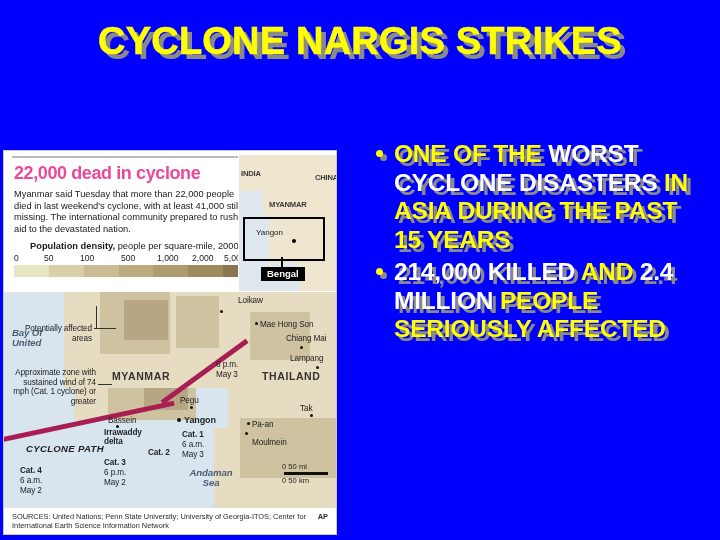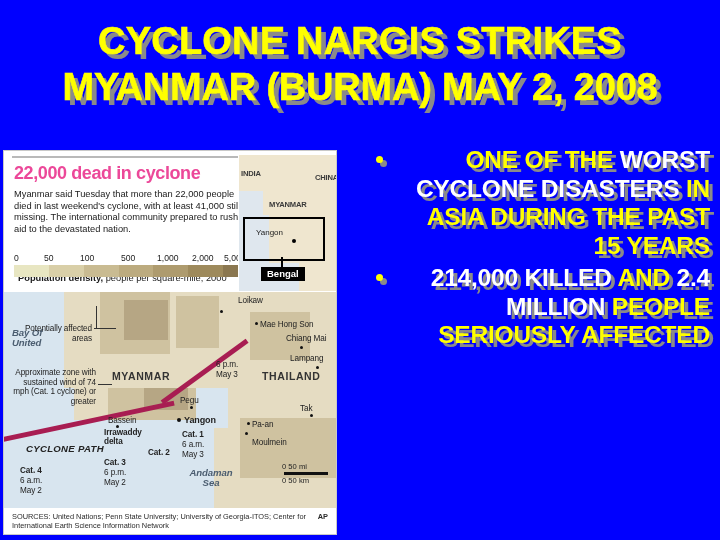--- a/index.html
+++ b/index.html
@@ -65,25 +65,24 @@
   #news-body {
     position: absolute;
     left: 10px; top: 38px;
     width: 237px;
     font-size: 9.3px;
     line-height: 11.6px;
     color: #1a1a1a;
   }
   #legend-title {
     position: absolute;
-    left: 14px; top: 90px;
+    left: 26px; top: 90px;
     width: 250px;
     font-size: 9.3px;
     color: #1a1a1a;
-    margin-top: 32px;
   }
   #legend-title b { font-weight: bold; }
   #legend-ticks {
     position: absolute;
     left: 10px; top: 102px;
     width: 244px;
     height: 12px;
     font-size: 8.6px;
     color: #222;
   }
@@ -208,23 +207,22 @@
   }
   #sources .ap {
     position: absolute;
     right: 2px; top: 0;
     font-weight: bold;
   }
 
   
   #bullets {
     position: absolute;
-    left: 370px; top: 146px;
+    left: 370px; top: 140px;
     width: 340px;
-    text-align: right;
   }
   .bullet {
     position: relative;
     padding-left: 24px;
     margin-bottom: 4px;
     font-size: 24.5px;
     font-weight: bold;
     line-height: 28.5px;
     letter-spacing: -0.2px;
     color: #ffff00;
@@ -241,21 +239,20 @@
   .w { color: #ffffff; }
   .y { color: #ffff00; }
 </style>
 </head>
 <body>
 
 <div id="slide">
 
   <div id="title-block">
     <div id="title-line1">CYCLONE NARGIS STRIKES</div>
-    <div id="title-line2">MYANMAR (BURMA) MAY 2, 2008</div>
   </div>
 
   <div id="map-panel">
 
     <div class="hdr-rule"></div>
 
     <div id="news-headline">22,000 dead in cyclone</div>
     <div id="news-body">Myanmar said Tuesday that more than 22,000 people died in last weekend's cyclone, with at least 41,000 still missing. The international community prepared to rush aid to the devastated nation.</div>
 
     <div id="legend-title">

